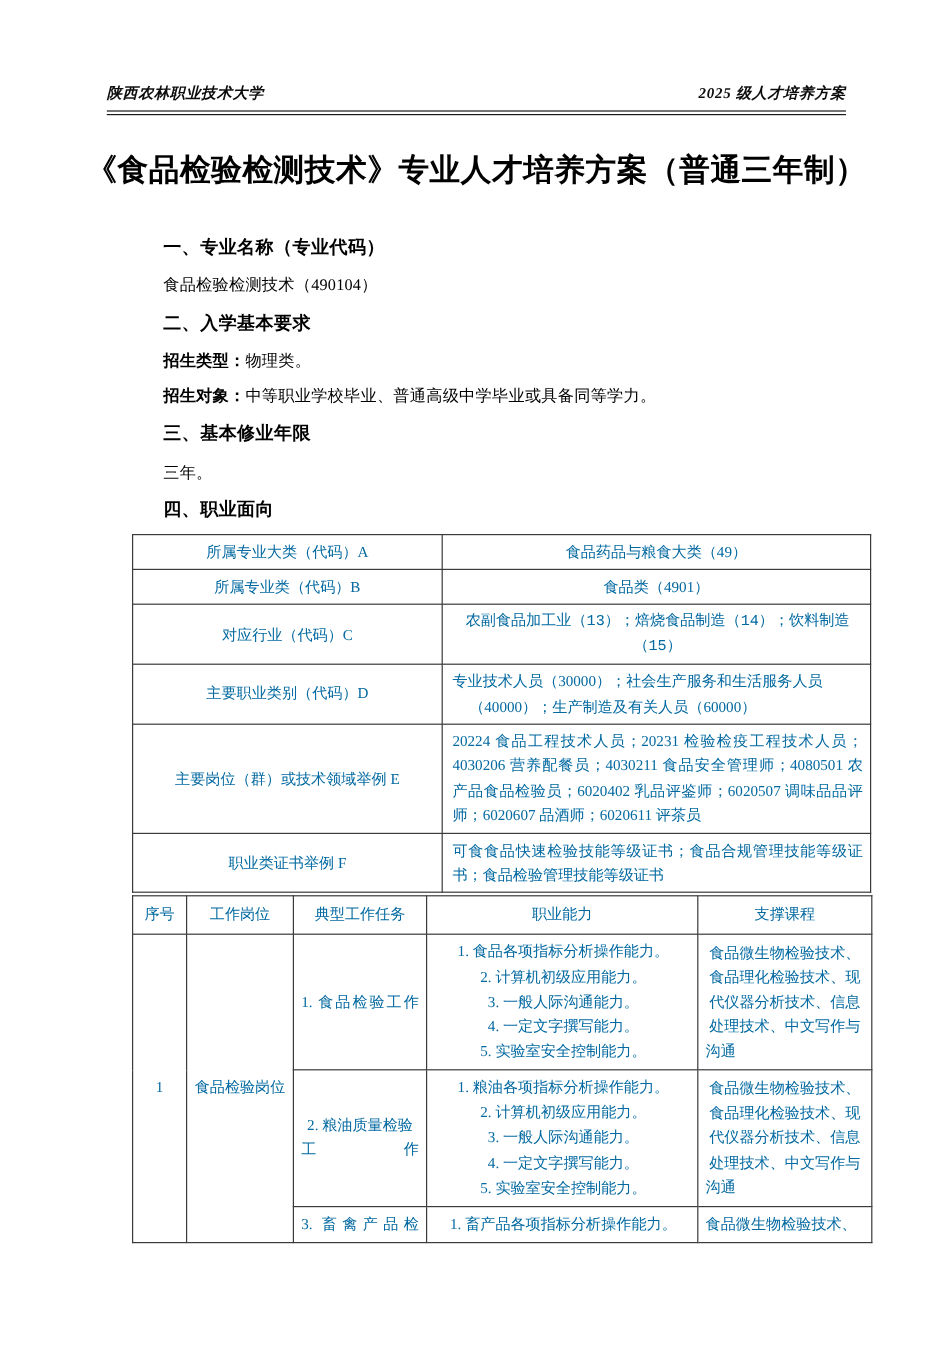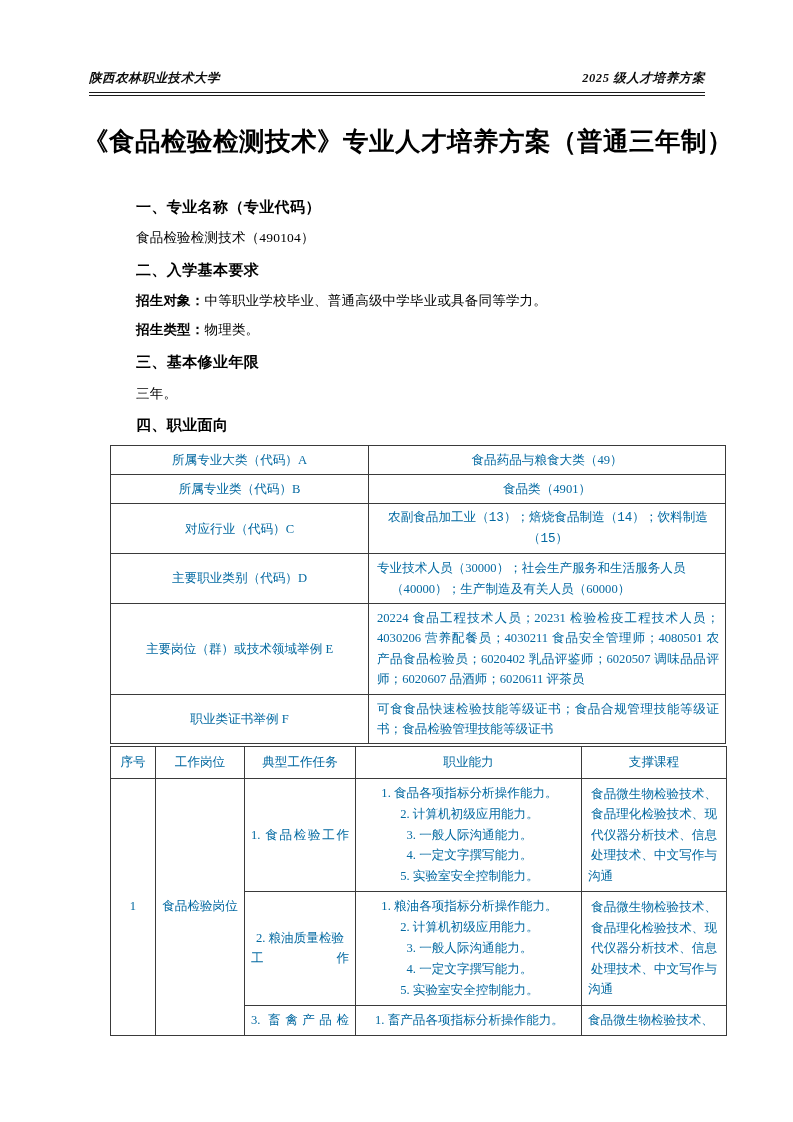--- a/index.html
+++ b/index.html
@@ -51,21 +51,21 @@
     border-top: 1.6px solid #1a1a1a;
   }
   .run-head-rule.thin {
     top: 95px;
     border-top: 0.7px solid #1a1a1a;
   }
 
   
   .doc-title {
     position: absolute;
-    left: 83px;
+    left: 72px;
     top: 124px;
     width: 616px;
     text-align: center;
     font-family: "Liberation Serif", "DejaVu Serif", serif;
     font-weight: bold;
     font-size: 25.5px;
     letter-spacing: 0.5px;
     white-space: nowrap;
   }
 
@@ -190,24 +190,24 @@
 
   <div class="doc-title">《食品检验检测技术》专业人才培养方案（普通三年制）</div>
 
   <div class="flow">
 
     <div class="sec-head">一、专业名称（专业代码）</div>
     <div class="para">食品检验检测技术（490104）</div>
 
     <div class="sec-head">二、入学基本要求</div>
     <div class="para">
-      <b>招生对象：</b><span>中等职业学校毕业、普通高级中学毕业或具备同等学力。</span>
+      <b>招生类型：</b><span>物理类。</span>
     </div>
     <div class="para">
-      <b>招生类型：</b><span>物理类。</span>
+      <b>招生对象：</b><span>中等职业学校毕业、普通高级中学毕业或具备同等学力。</span>
     </div>
 
     <div class="sec-head">三、基本修业年限</div>
     <div class="para">三年。</div>
 
     <div class="sec-head">四、职业面向</div>
 
     <table class="doc-table" id="table-career-orientation">
       <tbody>
         <tr>

